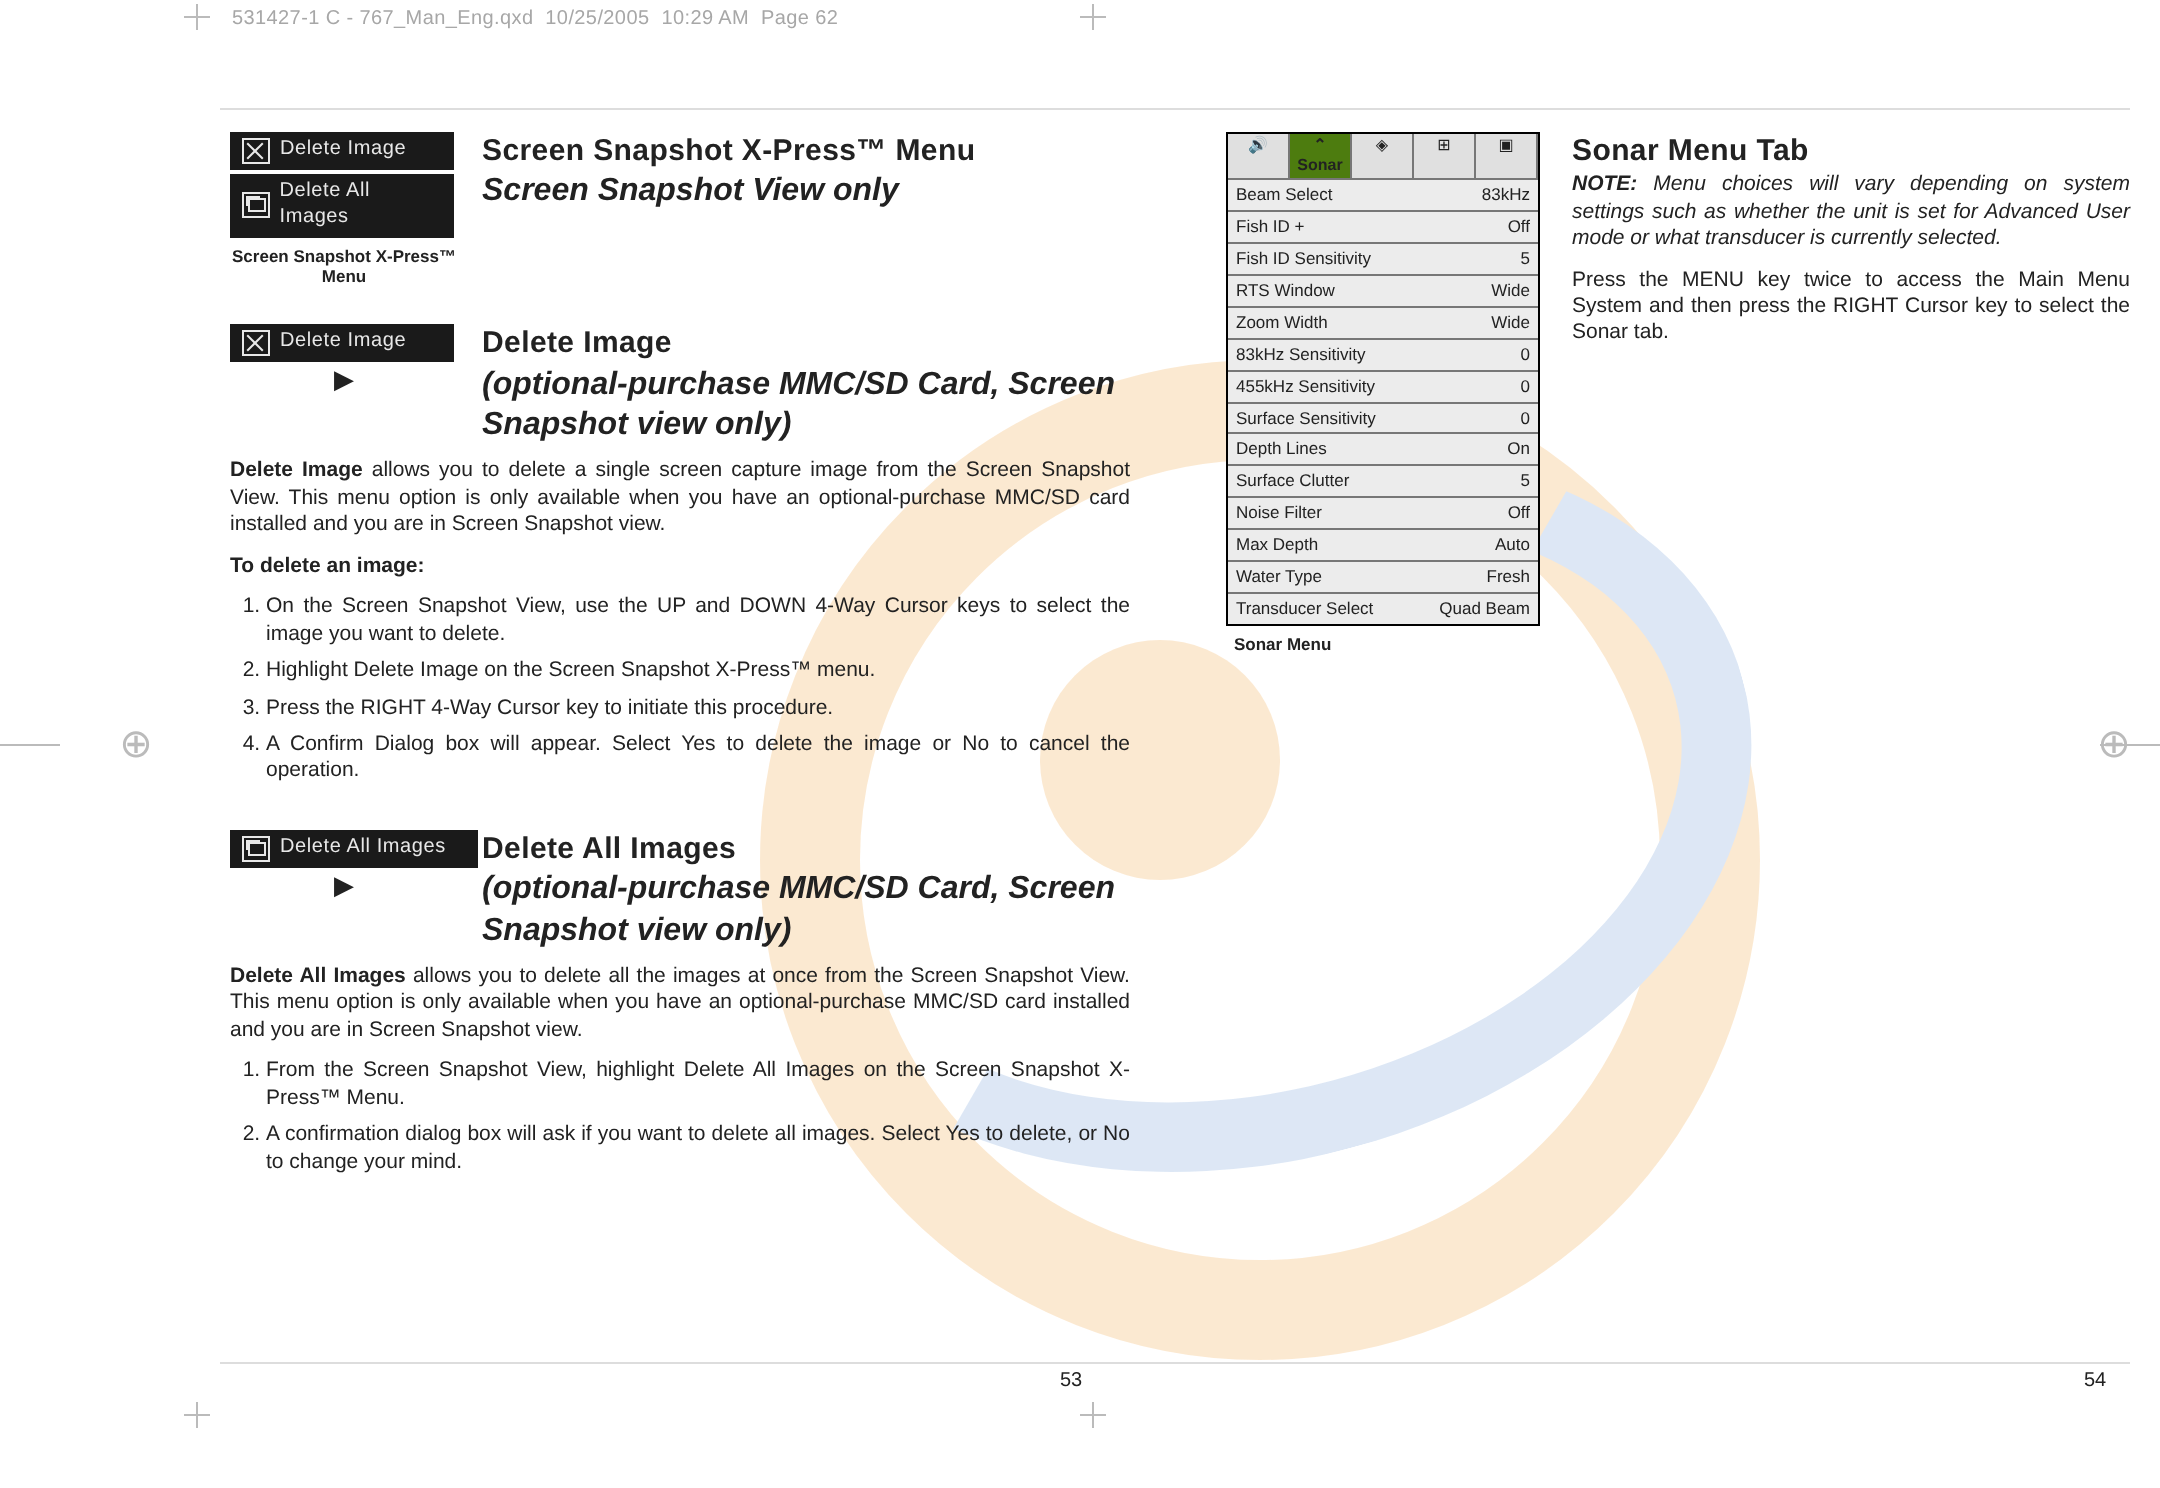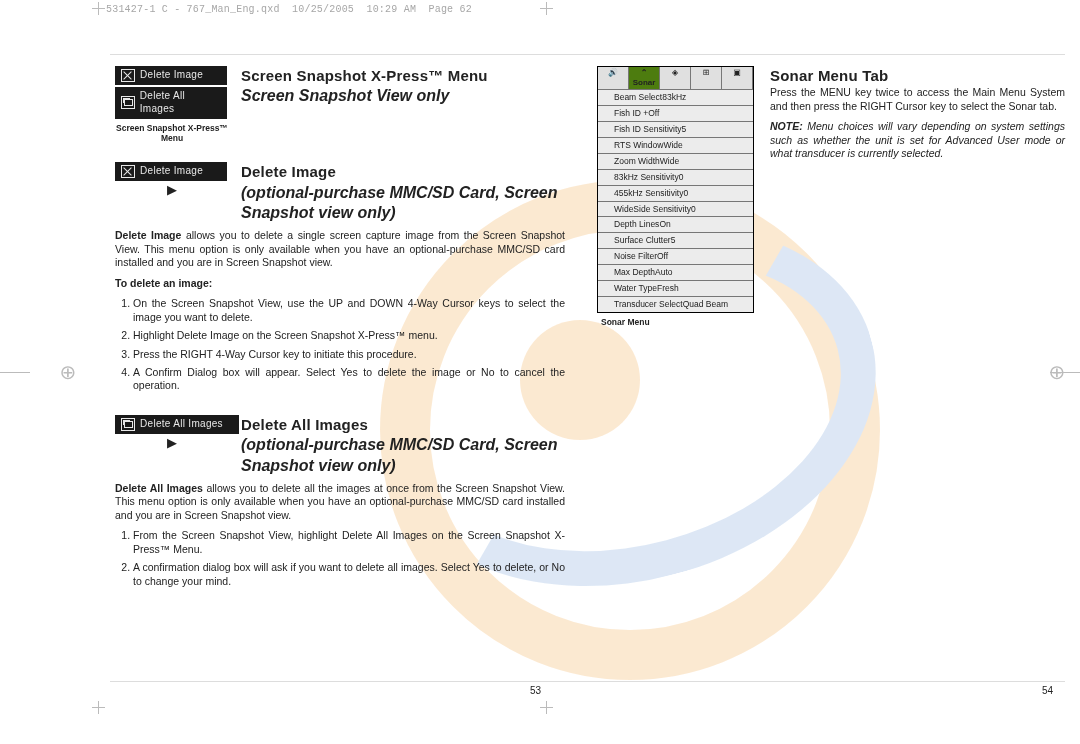--- a/index.html
+++ b/index.html
@@ -1,36 +1,36 @@
 <!DOCTYPE html>
 <html><head>
 <meta charset="utf-8">
 <style>
 html,body{margin:0;padding:0;width:1080px;height:744px;font-family:Arial,Helvetica,sans-serif;background:#fff;color:#222;overflow:hidden}
 .page{position:relative;width:1080px;height:744px}
-.hdr{position:absolute;left:106px;top:4px;font-family:Liberation Mono, monospace;font-size:10px;color:#a7a7a7;letter-spacing:.2px}
+.hdr{position:absolute;left:116px;top:4px;font-family:Liberation Sans, sans-serif;font-size:10px;color:#a7a7a7;letter-spacing:.2px}
 .wm{position:absolute;left:0;top:12px;font-family:Georgia,"Times New Roman",serif;font-weight:bold;font-size:34px;letter-spacing:.5px;color:#9f9283;text-shadow:2px 2px 0 #ded1bf}
 .hr-top{position:absolute;left:110px;right:15px;top:54px;border-top:1px solid #ddd}
 .hr-bot{position:absolute;left:110px;right:15px;bottom:62px;border-top:1px solid #ddd}
 .crop{position:absolute;width:13px;height:13px}
 .crop:before,.crop:after{content:"";position:absolute;background:#bbb}
 .crop:before{left:0;top:6px;width:13px;height:1px}
 .crop:after{left:6px;top:0;width:1px;height:13px}
 .regL{position:absolute;left:45px;top:50%;transform:translateY(-50%);width:46px;text-align:center;color:#bbb;font-size:20px}
 .regR{position:absolute;right:0;top:50%;transform:translateY(-50%);width:46px;text-align:center;color:#bbb;font-size:20px}
 .regLine{position:absolute;top:50%;width:30px;border-top:1px solid #bbb}
 
 
 .gear{position:absolute;left:320px;top:120px;width:520px;height:520px;opacity:.25;z-index:0;pointer-events:none}
 .gear .ring{position:absolute;left:60px;top:60px;width:400px;height:400px;border:50px solid #f2a94b;border-radius:50%}
 .gear .hub{position:absolute;left:200px;top:200px;width:120px;height:120px;border-radius:50%;background:#f2a94b}
 .gear .sw1{position:absolute;left:60px;top:110px;width:430px;height:280px;border:35px solid #7aa4da;border-radius:50%;transform:rotate(-15deg);border-top-color:transparent;border-left-color:transparent}
 
 .content{position:absolute;left:115px;top:66px;right:15px;bottom:70px;z-index:1;font-size:10.5px;line-height:1.28}
-.cols{display:flex;gap:32px;height:100%}
+.cols{display:flex;gap:48px;height:100%}
 .colL{flex:0 0 450px}
 .colR{flex:1}
 
 h2{font-family:Arial,sans-serif;font-size:15px;font-weight:800;margin:0 0 1px 0;letter-spacing:.2px}
 .sub{font-style:italic;font-weight:bold;font-size:16px;margin-bottom:6px}
 p{margin:0 0 7px 0;text-align:justify}
 .b{font-weight:bold}
 ol{margin:0 0 8px 18px;padding:0}
 ol li{margin-bottom:5px;text-align:justify}
 
@@ -48,21 +48,21 @@
 
 .sec1{display:flex;gap:12px}
 .sec2{display:flex;gap:12px;margin-top:18px;align-items:flex-start}
 .sec2 .side{width:114px}
 .sec3{margin-top:22px}
 
 .smtbl{border:1px solid #000;background:#ececec;font-size:8.5px;width:155px}
 .smtbl .tabs{display:flex;background:#e0e0e0;border-bottom:1px solid #777}
 .smtbl .tabs span{flex:1;text-align:center;padding:1px 0;border-right:1px solid #777;font-size:8px}
 .smtbl .tabs .sel{background:#4d7c0f;font-weight:bold}
-.smrow{display:flex;padding:2px 16px;border-bottom:1px solid #777}
+.smrow{display:flex;justify-content:space-between;padding:2px 4px;border-bottom:1px solid #777}
 .smrow:last-child{border-bottom:none}
 .smrow .k{color:#222}
 .smrow .v{color:#222}
 .pg{position:absolute;font-size:10px;bottom:48px}
 </style>
 </head>
 <body>
 <div class="page">
 
 <div class="hdr">
@@ -188,21 +188,21 @@
                   </div>
                   <div class="smrow">
                     <span class="k">83kHz Sensitivity</span>
                     <span class="v">0</span>
                   </div>
                   <div class="smrow">
                     <span class="k">455kHz Sensitivity</span>
                     <span class="v">0</span>
                   </div>
                   <div class="smrow">
-                    <span class="k">WideSide Sensitivity</span>
+                    <span class="k">Surface Sensitivity</span>
                     <span class="v">0</span>
                   </div>
                   <div class="smrow">
                     <span class="k">Depth Lines</span>
                     <span class="v">On</span>
                   </div>
                   <div class="smrow">
                     <span class="k">Surface Clutter</span>
                     <span class="v">5</span>
                   </div>
@@ -221,22 +221,22 @@
                   <div class="smrow">
                     <span class="k">Transducer Select</span>
                     <span class="v">Quad Beam</span>
                   </div>
                 </div>
      </div>
      <div class="cap" style="text-align:left;margin-left:4px">Sonar Menu</div>
     </div>
     <div style="flex:1">
      <h2>Sonar Menu Tab</h2>
+     <p style="font-style:italic"><span class="b">NOTE:</span><span> Menu choices will vary depending on system settings such as whether the unit is set for Advanced User mode or what transducer is currently selected.</span></p>
      <p>Press the MENU key twice to access the Main Menu System and then press the RIGHT Cursor key to select the Sonar tab.</p>
-     <p style="font-style:italic"><span class="b">NOTE:</span><span> Menu choices will vary depending on system settings such as whether the unit is set for Advanced User mode or what transducer is currently selected.</span></p>
     </div>
    </div>
   </div>
 
  </div>
 </div>
 
 <div class="pg" style="left:530px">53</div>
 <div class="pg" style="left:1042px">54</div>
 

